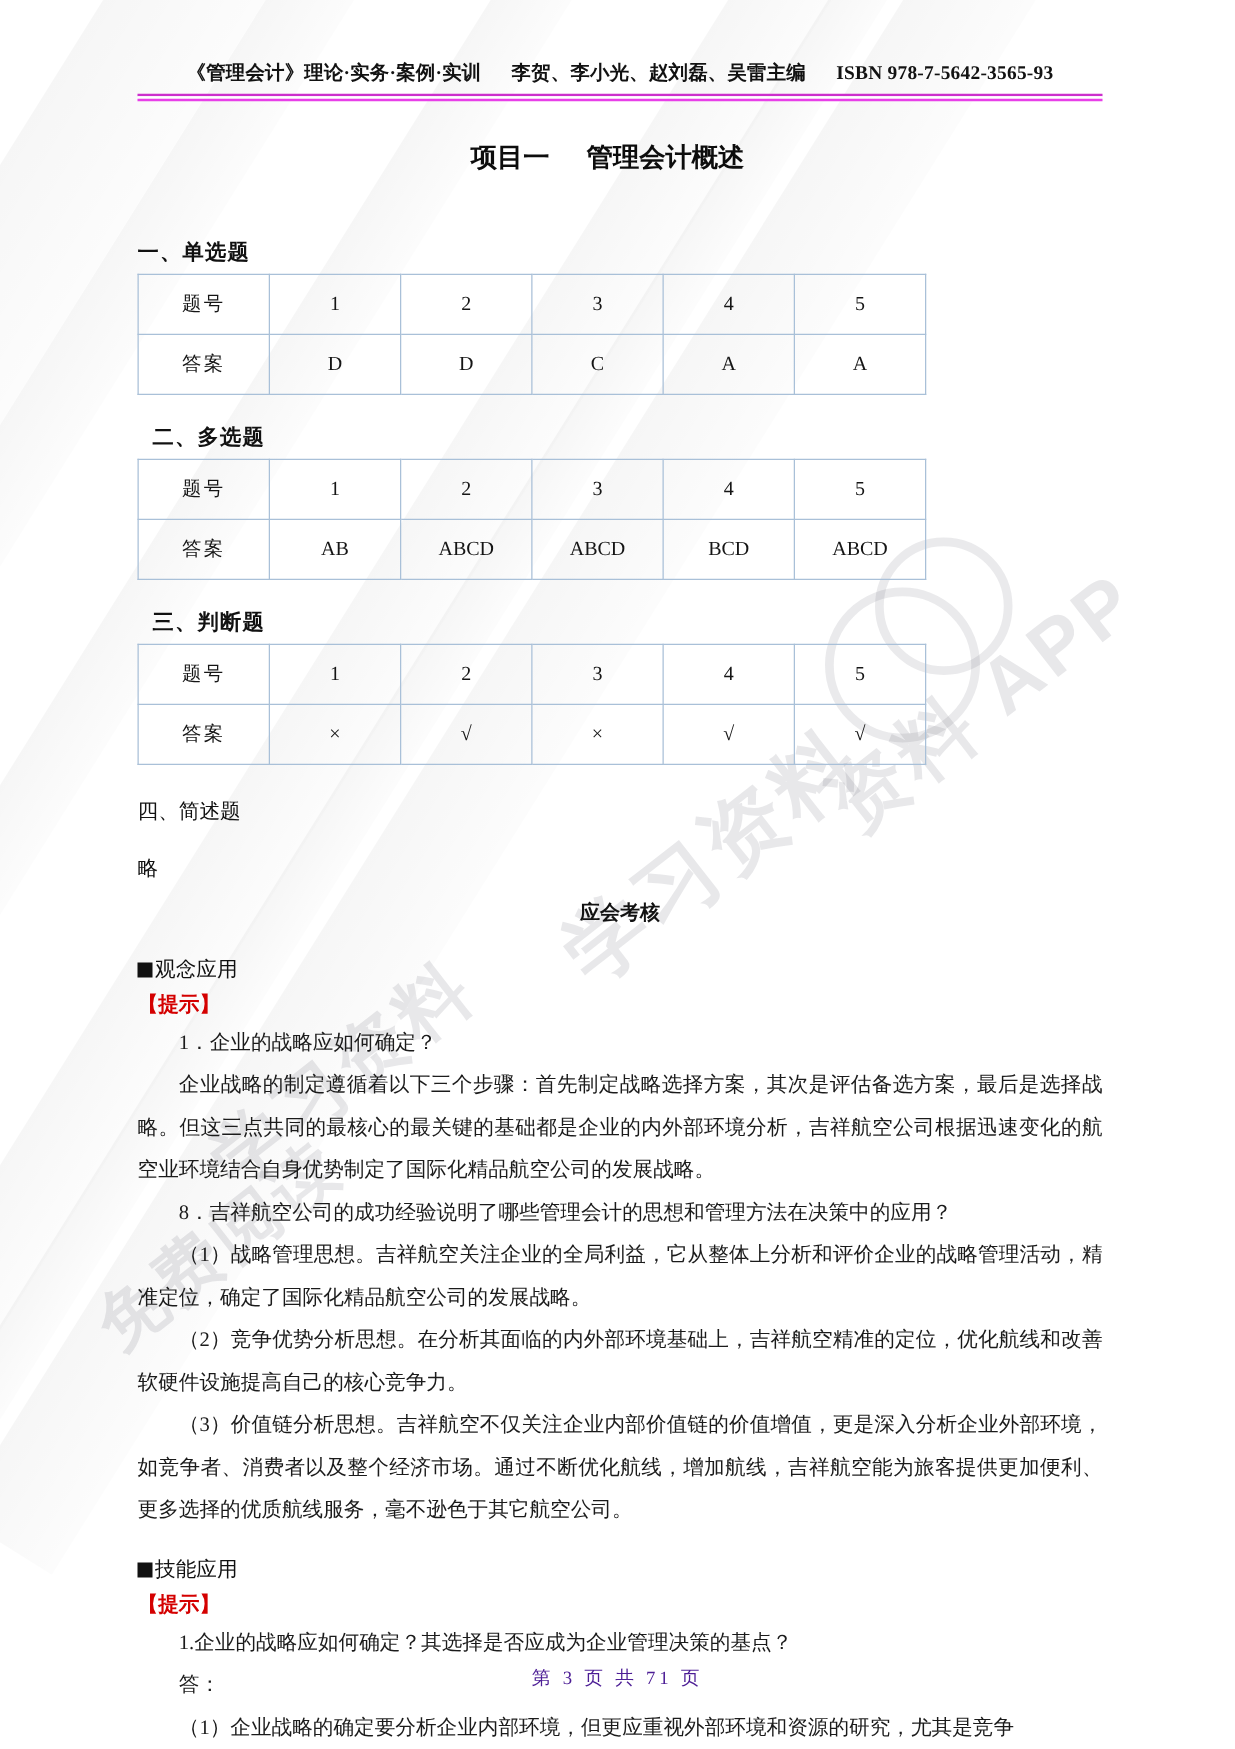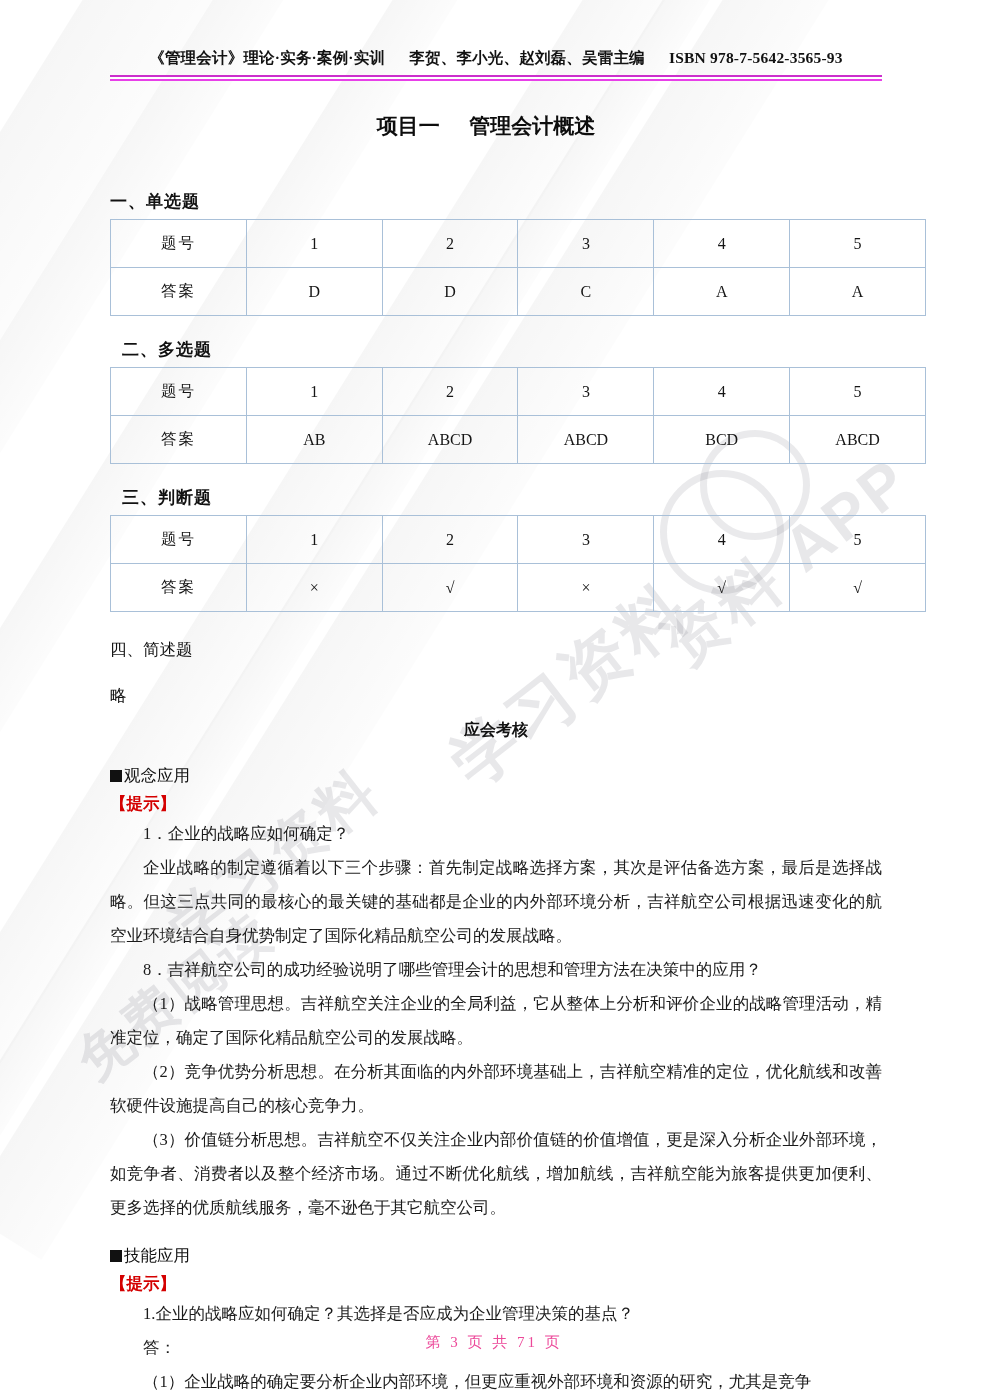--- a/index.html
+++ b/index.html
@@ -118,21 +118,21 @@
     font-family: "Liberation Sans", sans-serif;
     font-size: 17px;
     font-weight: bold;
     color: #111;
     margin: 0 0 6px 0;
     letter-spacing: 1px;
   }
   .sec-head.indent { padding-left: 12px; }
 
   table.ans {
-    width: 816px;
+    width: 631px;
     border-collapse: collapse;
     table-layout: fixed;
     margin: 0 0 22px 0;
   }
   table.ans td {
     border: 1px solid #a9c0d8;
     height: 45px;
     text-align: center;
     vertical-align: middle;
     font-size: 16px;
@@ -186,21 +186,21 @@
   .tight { line-height: 30px; margin-top: 16px; }
 
   
   .footer {
     position: absolute;
     left: 0; right: 0;
     top: 1333px;
     text-align: center;
     font-family: "Liberation Serif", serif;
     font-size: 15px;
-    color: #ec4899;
+    color: #4c1d95;
     letter-spacing: 3px;
     z-index: 3;
   }
 </style>
 </head>
 <body>
 
 <div id="page">
 
   <div class="wm-layer">

